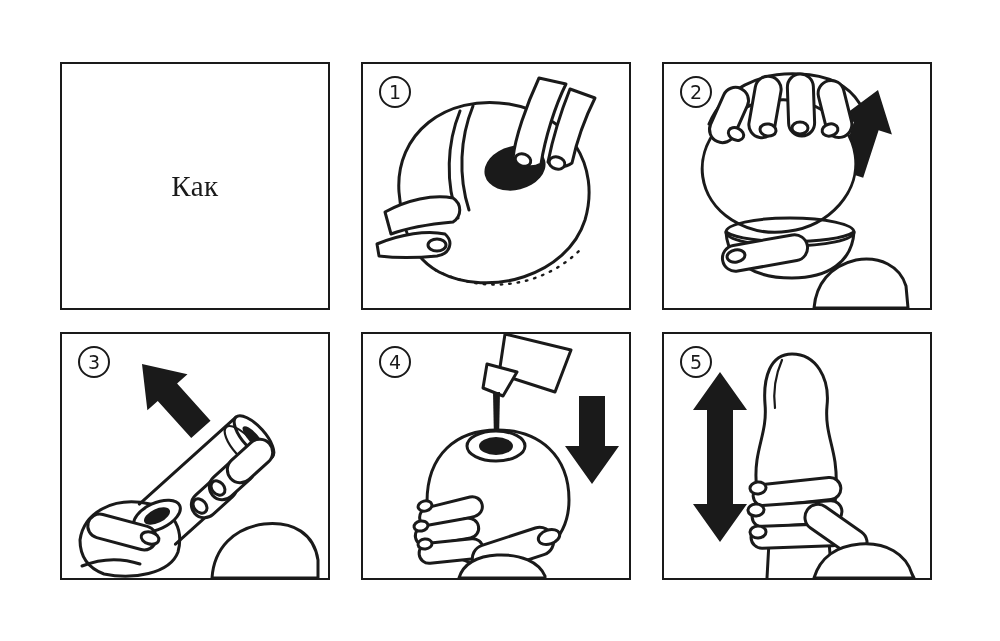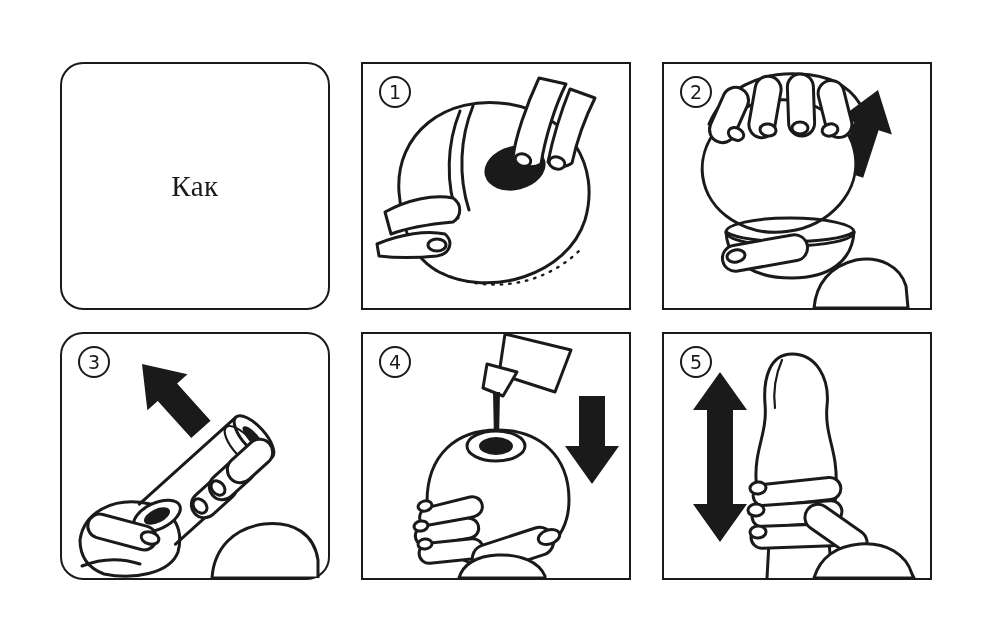--- a/index.html
+++ b/index.html
@@ -10,21 +10,21 @@
     font-family:"Liberation Serif", serif;
     overflow:hidden;
   }
   .panel{
     position:absolute;
     width:266px;height:244px;
     border:2px solid #1a1a1a;
     background:#ffffff;
     box-sizing:content-box;
   }
-  .pos-c0{left:60px;border-radius:23px;}  .pos-c1{left:361px;}  .pos-c2{left:662px;}
+  .pos-c0{left:60px;}  .pos-c1{left:361px;}  .pos-c2{left:662px;}
   .pos-r0{top:62px;}   .pos-r1{top:332px;}
   .intro-title{
     position:absolute;inset:0;
     display:flex;flex-direction:column;justify-content:center;align-items:center;
     gap:14px;
     color:#1a1a1a;font-size:29px;letter-spacing:.5px;
   }
   .num{
     position:absolute;left:16px;top:12px;
     width:28px;height:28px;

